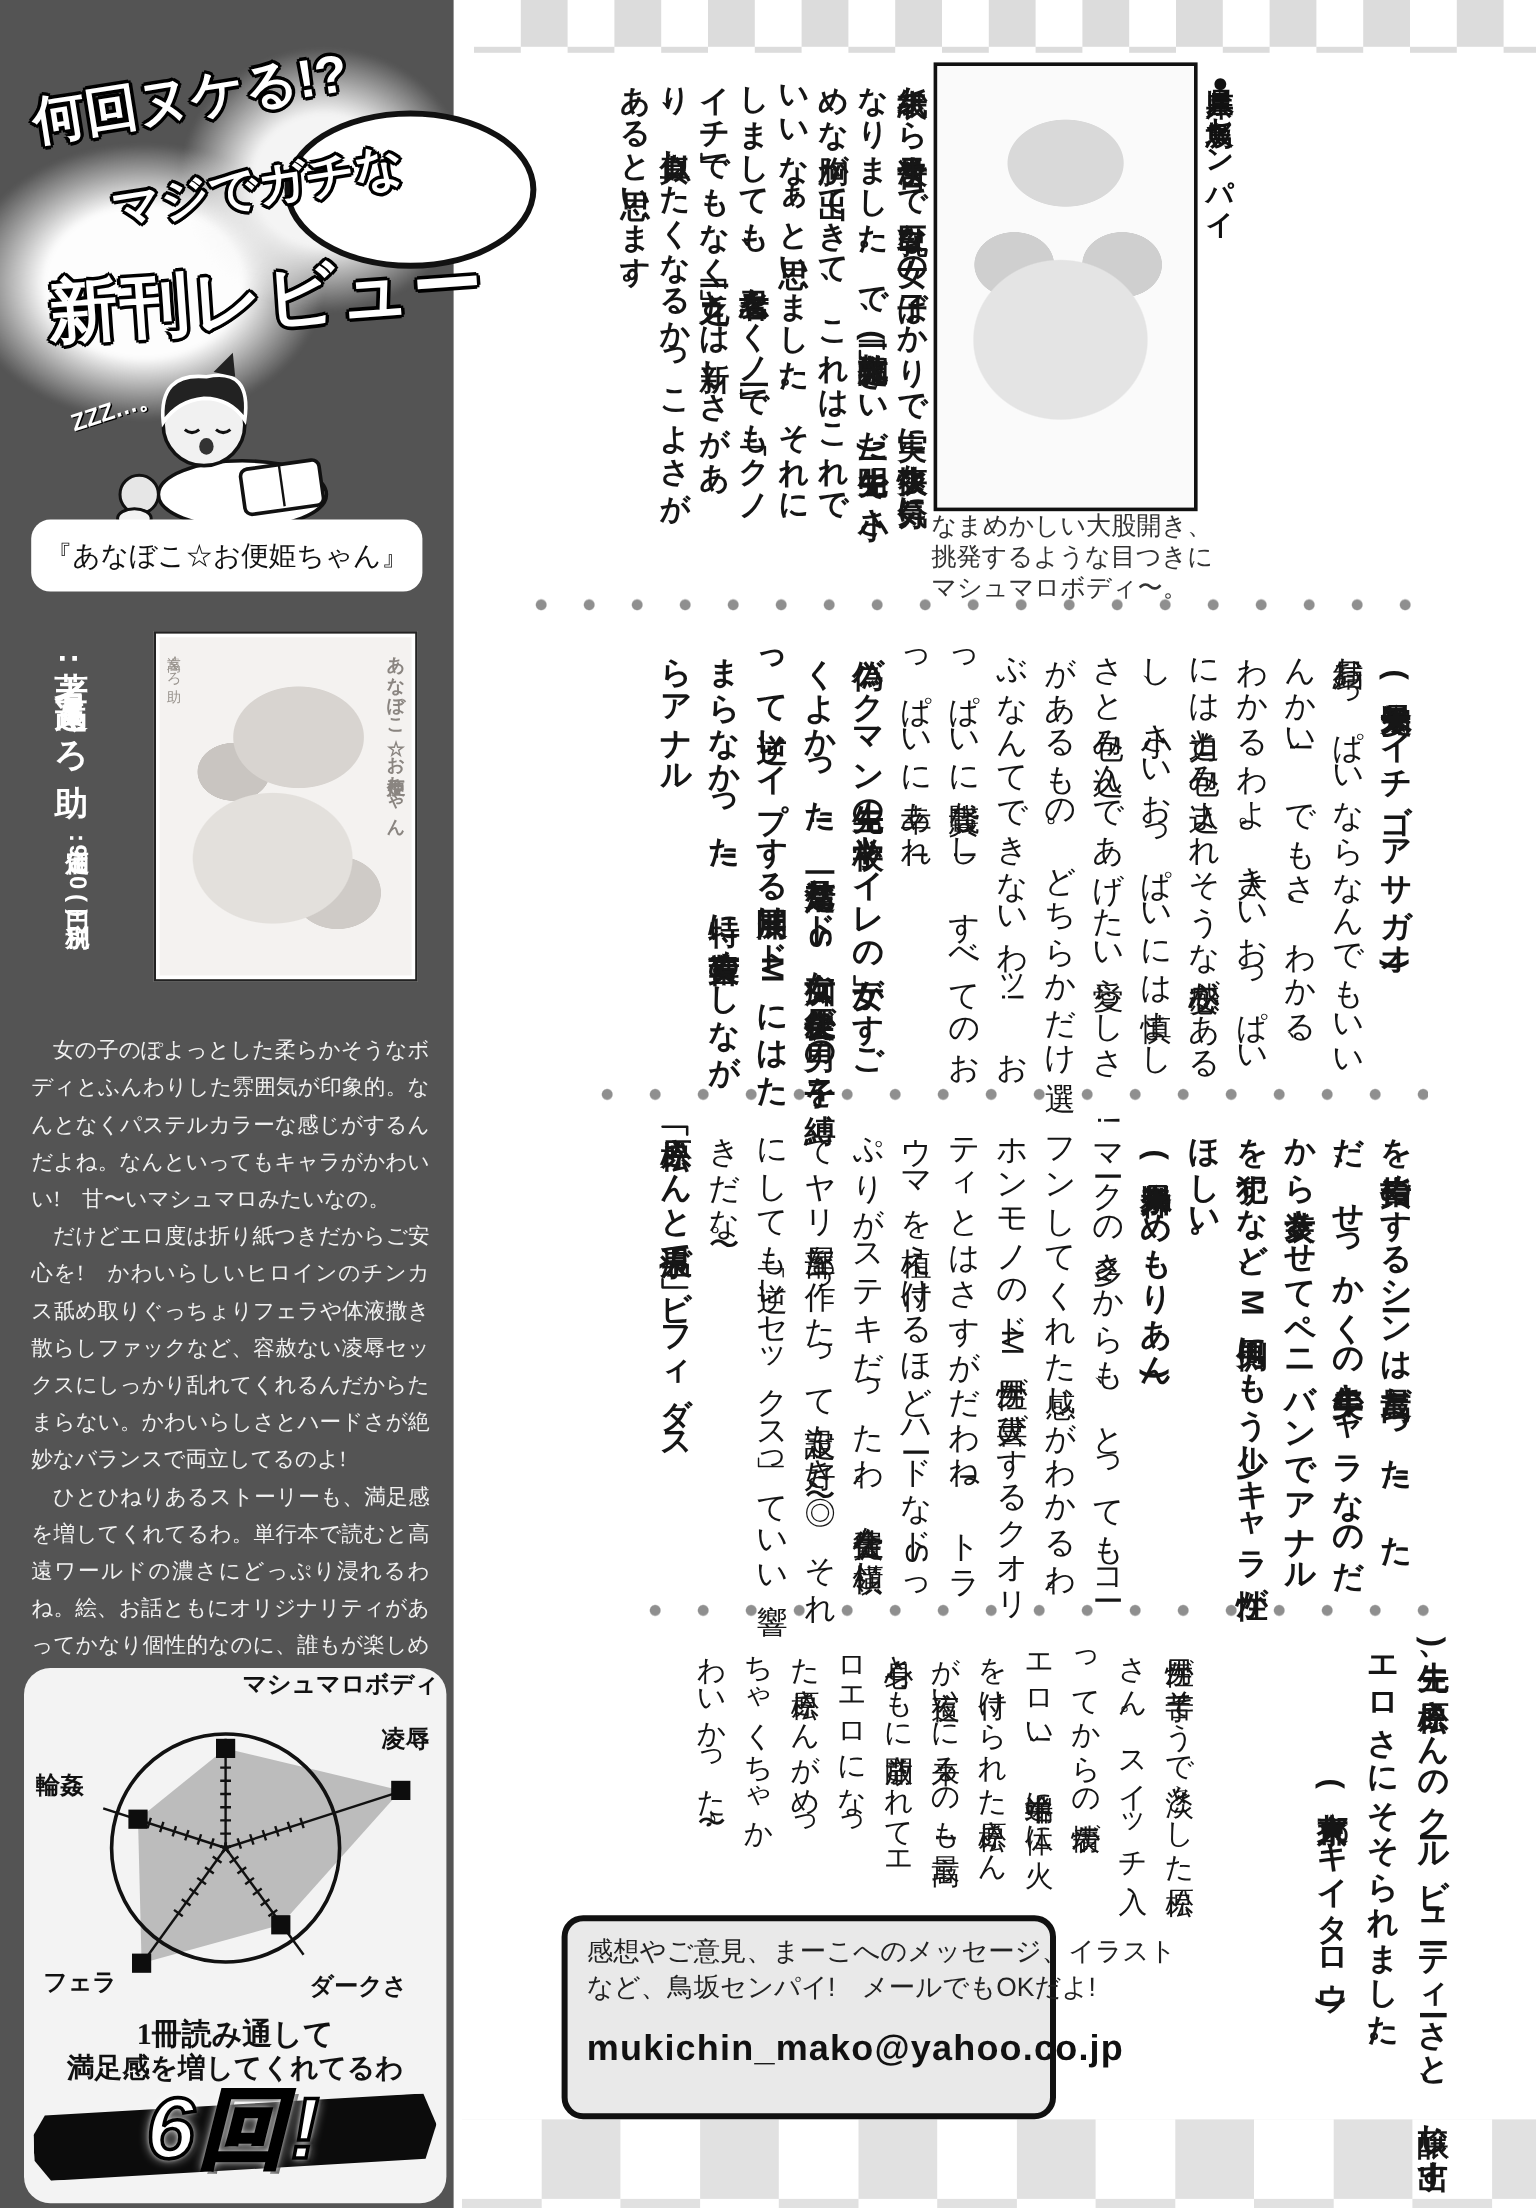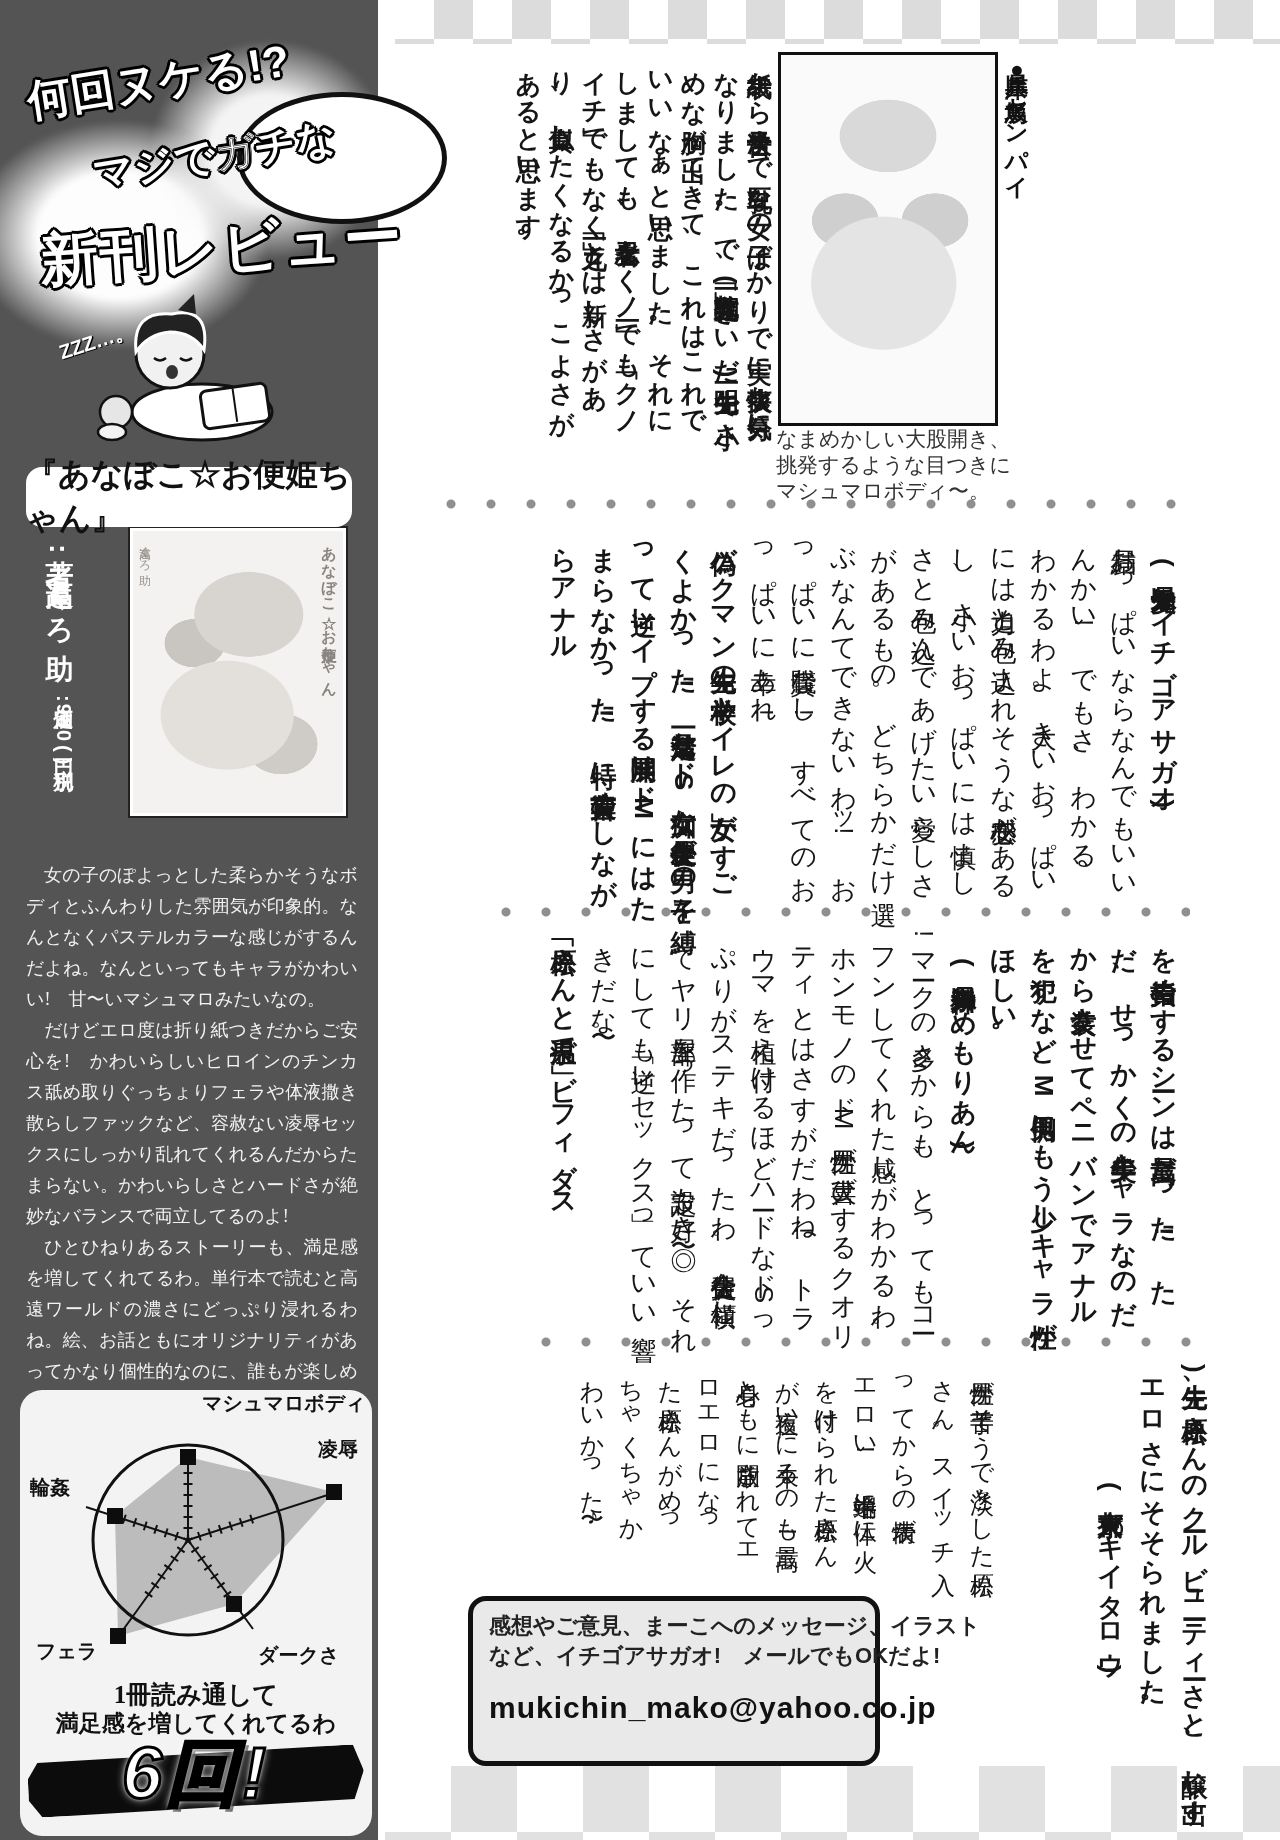--- a/index.html
+++ b/index.html
@@ -23,23 +23,23 @@
     background:#fff;border:5px solid #111;}
   .logo-line{position:absolute;color:#fff;font-weight:900;z-index:3;white-space:nowrap;
     text-shadow:-3px 0 #000,3px 0 #000,0 -3px #000,0 3px #000,-2px -2px #000,2px 2px #000,-2px 2px #000,2px -2px #000;}
   .logo1{left:26px;top:52px;font-size:44px;transform:rotate(-9deg);}
   .logo2{left:92px;top:128px;font-size:40px;transform:rotate(-9deg);}
   .logo3{left:40px;top:210px;font-size:58px;letter-spacing:2px;transform:rotate(-4deg);}
   .zzz{position:absolute;left:58px;top:328px;color:#fff;font-size:20px;font-weight:700;z-index:3;
        transform:rotate(-18deg);text-shadow:1px 1px #000;}
   .mascot{position:absolute;left:82px;top:292px;z-index:2;}
 
-  .title-bar{position:absolute;left:26px;top:467px;width:326px;height:60px;background:#fff;
+  .title-bar{position:absolute;left:26px;top:433px;width:326px;height:60px;background:#fff;
     border-radius:16px;display:flex;align-items:center;justify-content:center;
-    font-size:32px;font-weight:700;color:#111;z-index:3;}
+    font-size:23px;font-weight:400;color:#111;z-index:3;}
 
   .vert{writing-mode:vertical-rl;text-orientation:mixed;}
 
   .credits{position:absolute;left:40px;top:538px;height:290px;display:flex;z-index:2;}
   .author-line{color:#fff;font-weight:800;font-size:28px;letter-spacing:3px;}
   .price-line{color:#fff;font-weight:700;font-size:20px;letter-spacing:2px;padding-top:56px;}
 
   .cover{position:absolute;left:128px;top:526px;width:216px;height:288px;background:#f4f2f0;
     border:2px solid #222;box-shadow:0 0 0 3px #fff inset;overflow:hidden;z-index:2;}
   .cover-art{position:absolute;inset:0;
@@ -93,21 +93,21 @@
 
   .dots{position:absolute;height:12px;
     background:radial-gradient(circle 4px at 6px 6px,#8f8f8f 4px,transparent 5px) 0 0/40px 12px repeat-x;}
   .dots1{left:445px;top:498px;width:745px;}
   .dots2{left:500px;top:906px;width:690px;}
   .dots3{left:540px;top:1336px;width:676px;}
 
   
   .contact{position:absolute;left:468px;top:1596px;width:412px;height:170px;background:#e9e9e9;
     border:5px solid #111;border-radius:18px;padding:10px 16px;box-sizing:border-box;z-index:3;}
-  .contact .line{font-size:22px;line-height:30px;color:#222;white-space:nowrap;font-weight:bold;}
+  .contact .line{font-size:22px;line-height:30px;color:#222;white-space:nowrap;}
   .contact .email{margin-top:20px;text-align:center;font-size:30px;font-weight:800;letter-spacing:1px;color:#111;}
 </style>
 </head>
 <body>
 
 <div id="page">
 
   <div class="checker checker-top"></div>
   <div class="checker checker-bottom"></div>
 
@@ -226,17 +226,17 @@
   <div class="band band4a vert">
     <p class="seg-letter">先生)、松原さんのクールビューティーさと、醸し出すエロさにそそられました。</p>
     <p class="seg-signature pad-deep">(東京都★キイタロウ)</p>
   </div>
   <div class="band band4b vert">
     <p class="seg-reply">男性が苦手そうで淡々とした松原さん。スイッチ入ってからの表情がエロい!　中途半端に体に火を付けられた松原さんが夜這いに来るのも最高!　心身ともに開放されてエロエロになった松原さんがめっちゃくちゃかわいかった〜♪</p>
   </div>
 
   <div class="contact">
     <div class="line">感想やご意見、まーこへのメッセージ、イラスト</div>
-    <div class="line">など、イチゴアサガオ!　メールでもOKだよ!</div>
+    <div class="line">など、鳥坂センパイ!　メールでもOKだよ!</div>
     <div class="email">mukichin_mako@yahoo.co.jp</div>
   </div>
 
 </div>
 
 </body></html>

